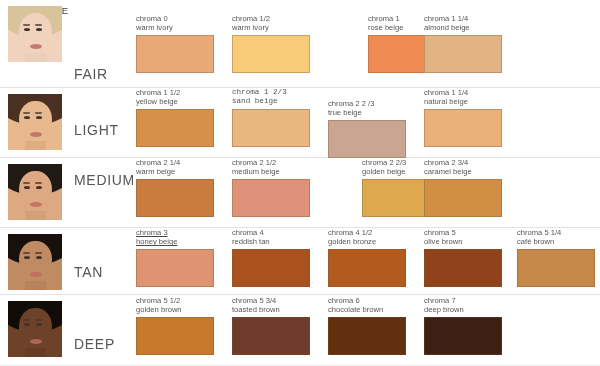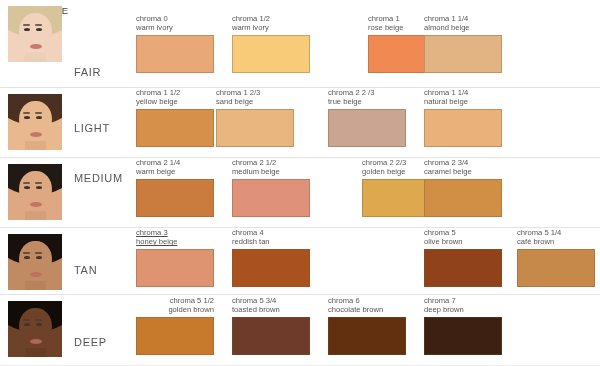--- a/index.html
+++ b/index.html
@@ -56,21 +56,21 @@
   .portrait .mouth{
     position:absolute;left:22px;top:38px;width:12px;height:5px;
     border-radius:50%;background:#c06a62;opacity:.85;
   }
   .portrait .neck{
     position:absolute;left:17px;top:47px;width:21px;height:14px;
   }
 
   .row-label{
     position:absolute;
-    font-size:11px;letter-spacing:.7px;color:#555;
+    font-size:14px;letter-spacing:.7px;color:#555;
     left:74px;
   }
 
   
   .cell{position:absolute;top:0;}
   .cell .caption{
     font-size:7.6px;line-height:9.4px;color:#565656;
     white-space:nowrap;
   }
   .cell .swatch{
@@ -143,28 +143,28 @@
           <div class="mouth"></div>
         </div>
         <div class="row-label" style="top: 34px;">LIGHT</div>
         <div class="cell" style="left: 136px; top: 0px;">
           <div class="caption">
             <div>chroma 1 1/2</div>
             <div>yellow beige</div>
           </div>
           <div class="swatch" style="background: rgb(214, 144, 74);"></div>
         </div>
-        <div class="cell" style="left: 216px; top: 0px;">
+        <div class="cell" style="left: 232px; top: 0px; font-family: Liberation Mono, monospace;">
           <div class="caption">
             <div>chroma 1 2/3</div>
             <div>sand beige</div>
           </div>
           <div class="swatch" style="background: rgb(233, 182, 127);"></div>
         </div>
-        <div class="cell" style="left: 328px; top: 0px;">
+        <div class="cell" style="left: 328px; top: 11px;">
           <div class="caption">
             <div>chroma 2 2 /3</div>
             <div>true beige</div>
           </div>
           <div class="swatch" style="background: rgb(202, 166, 146);"></div>
         </div>
         <div class="cell" style="left: 424px; top: 0px;">
           <div class="caption">
             <div>chroma 1 1/4</div>
             <div>natural beige</div>
@@ -234,20 +234,27 @@
           </div>
           <div class="swatch" style="background: rgb(222, 148, 112);"></div>
         </div>
         <div class="cell" style="left: 232px; top: 0px;">
           <div class="caption">
             <div>chroma 4</div>
             <div>reddish tan</div>
           </div>
           <div class="swatch" style="background: rgb(169, 82, 31);"></div>
         </div>
+        <div class="cell" style="left: 328px; top: 0px;">
+          <div class="caption">
+            <div>chroma 4 1/2</div>
+            <div>golden bronze</div>
+          </div>
+          <div class="swatch" style="background: rgb(179, 90, 30);"></div>
+        </div>
         <div class="cell" style="left: 424px; top: 0px;">
           <div class="caption">
             <div>chroma 5</div>
             <div>olive brown</div>
           </div>
           <div class="swatch" style="background: rgb(144, 66, 26);"></div>
         </div>
         <div class="cell" style="left: 517px; top: 0px;">
           <div class="caption">
             <div>chroma 5 1/4</div>
@@ -262,21 +269,21 @@
           <div class="hair" style="background:#120c08"></div>
           <div class="face" style="background:#6d4228"></div>
           <div class="neck" style="background:#663c24"></div>
           <div class="brow l"></div>
           <div class="brow r"></div>
           <div class="eye l"></div>
           <div class="eye r"></div>
           <div class="mouth"></div>
         </div>
         <div class="row-label" style="top: 41px;">DEEP</div>
-        <div class="cell" style="left: 136px; top: 1px; text-align: right;">
+        <div class="cell" style="left: 136px; top: 1px;">
           <div class="caption">
             <div>chroma 5 1/2</div>
             <div>golden brown</div>
           </div>
           <div class="swatch" style="background: rgb(200, 122, 44);"></div>
         </div>
         <div class="cell" style="left: 232px; top: 1px;">
           <div class="caption">
             <div>chroma 5 3/4</div>
             <div>toasted brown</div>

